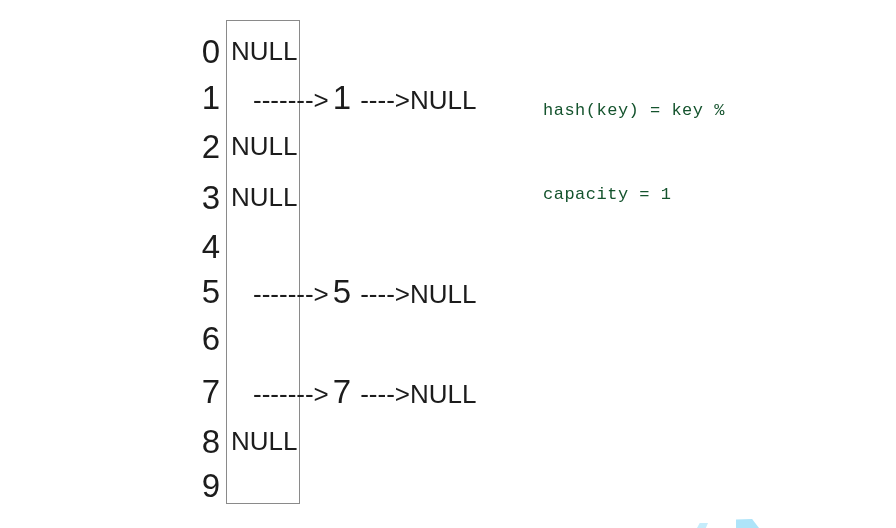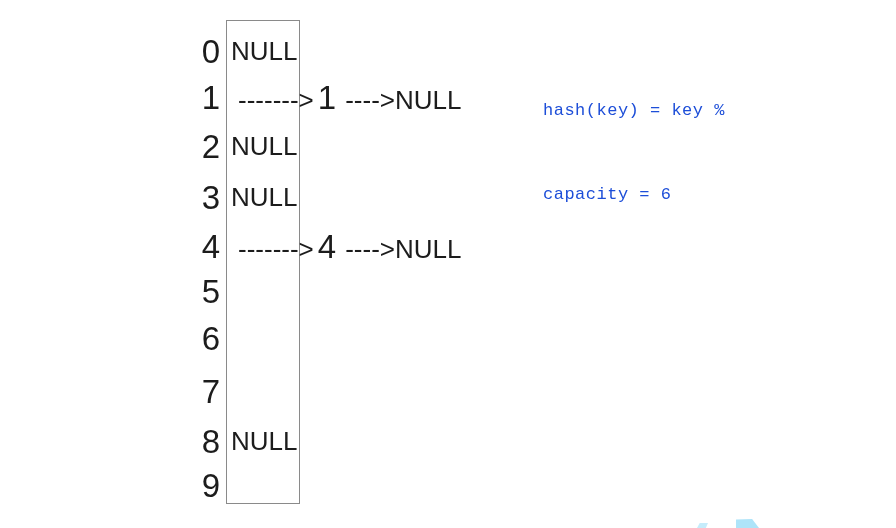--- a/index.html
+++ b/index.html
@@ -28,21 +28,21 @@
     transform:translateY(-50%);
     width:220px;text-align:right;
     font-size:33px;line-height:1;
   }
   .cell-null{
     position:absolute;left:231px;top:50%;
     transform:translateY(-50%);
     font-size:26px;line-height:1;
   }
   .chain{
-    position:absolute;left:238px;top:50%;
+    position:absolute;left:253px;top:50%;
     transform:translateY(-50%);
     white-space:nowrap;
     font-size:26px;line-height:1;
   }
   .chain .dashes{font-size:26px;}
   .chain .chain-value{font-size:33px;padding:0 9px 0 4px;}
   .chain .chain-null{font-size:26px;}
   .annotation{
     position:absolute;
     left:543px;top:41px;
@@ -81,41 +81,42 @@
       <div class="bucket-row" style="top: 122px;">
         <div class="idx">2</div>
         <div class="cell-null">NULL</div>
       </div>
       <div class="bucket-row" style="top: 173px;">
         <div class="idx">3</div>
         <div class="cell-null">NULL</div>
       </div>
       <div class="bucket-row" style="top: 222px;">
         <div class="idx">4</div>
-        <div class="chain"><span class="dashes">-------&gt;</span><span class="chain-value">4</span><span class="dashes">----&gt;</span><span class="chain-null">NULL</span></div>
       </div>
       <div class="bucket-row" style="top: 267px;">
         <div class="idx">5</div>
+        <div class="chain"><span class="dashes">-------&gt;</span><span class="chain-value">5</span><span class="dashes">----&gt;</span><span class="chain-null">NULL</span></div>
       </div>
       <div class="bucket-row" style="top: 314px;">
         <div class="idx">6</div>
       </div>
       <div class="bucket-row" style="top: 367px;">
         <div class="idx">7</div>
+        <div class="chain"><span class="dashes">-------&gt;</span><span class="chain-value">7</span><span class="dashes">----&gt;</span><span class="chain-null">NULL</span></div>
       </div>
       <div class="bucket-row" style="top: 417px;">
         <div class="idx">8</div>
         <div class="cell-null">NULL</div>
       </div>
       <div class="bucket-row" style="top: 461px;">
         <div class="idx">9</div>
       </div>
     </div>
 
-  <div class="annotation" id="annotation" style="color: #1d4ed8;">
+  <div class="annotation" id="annotation" style="color: #14532d;">
     <div>hash(key) = key %</div>
-    <div>capacity = 6</div>
+    <div>capacity = 1</div>
   </div>
 
   <div class="watermark-a" id="wm-a" style="background: rgb(197, 236, 251);"></div>
   <div class="watermark-b" id="wm-b" style="background: rgb(174, 228, 249);"></div>
 
 </div>
 
 </body></html>

